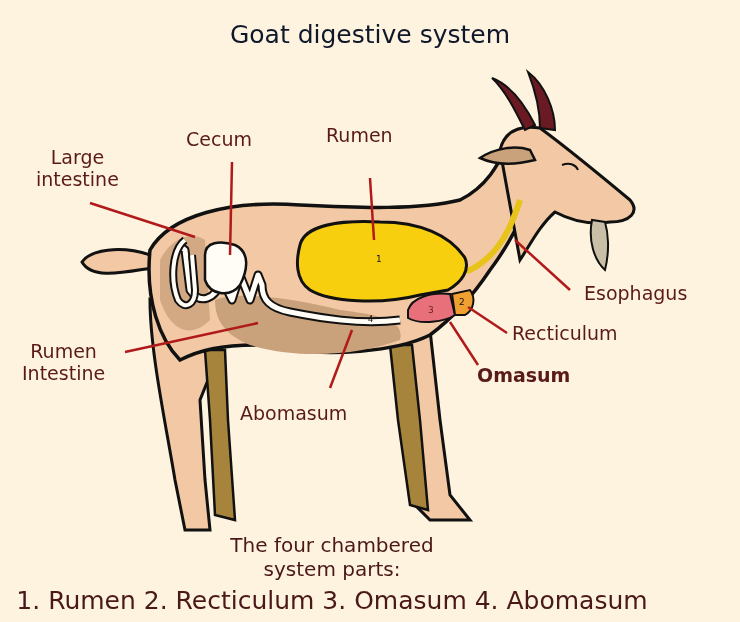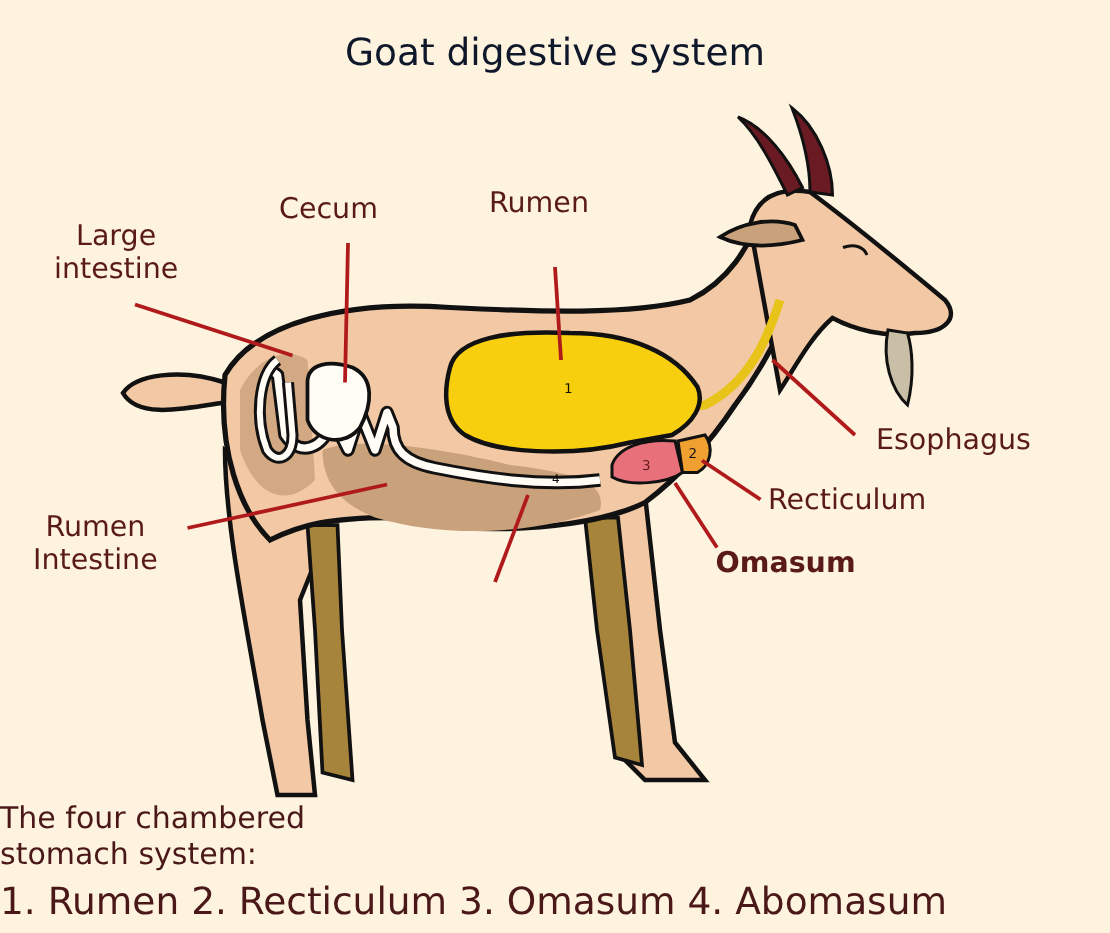--- a/index.html
+++ b/index.html
@@ -1,21 +1,21 @@
 <!DOCTYPE html>
 <html><head>
 <meta charset="utf-8">
 <style>
   html, body { margin: 0; padding: 0; }
   body { width: 740px; height: 622px; background: #fdf3df; overflow: hidden; position: relative; font-family: "DejaVu Sans", sans-serif; }
   .txt { position: absolute; color: #5a1a1a; white-space: nowrap; }
   .title { left: 0; width: 740px; top: 20px; text-align: center; font-size: 25px; color: #0f172a; }
   .label { font-size: 19px; line-height: 22px; text-align: center; }
   svg.diagram { position: absolute; left: 0; top: 0; }
-  .caption { left: 0; width: 664px; text-align: left; font-size: 20px; line-height: 24px; color: #4a1818; }
+  .caption { left: 0; width: 664px; text-align: center; font-size: 20px; line-height: 24px; color: #4a1818; }
 </style>
 </head>
 <body>
 
 <div class="txt title">Goat digestive system</div>
 
 <svg class="diagram" width="740" height="622" viewBox="0 0 740 622">
 
   <path d="M150,255 C120,245 90,250 82,262 C92,280 125,272 152,268 Z" fill="#f2c9a4" stroke="#111" stroke-width="3"></path>
 
@@ -80,17 +80,18 @@
 <div class="txt label" style="left:186px; top:128px;">Cecum</div>
 <div class="txt label" style="left:326px; top:124px;">Rumen</div>
 <div class="txt label" style="left:584px; top:282px;">Esophagus</div>
 <div class="txt label" style="left:512px; top:322px;">Recticulum</div>
 <div class="txt label" style="left:477px; top:364px;font-weight:bold;">Omasum</div>
 <div class="txt label" style="left:22px; top:340px;">
   <div>Rumen</div>
   <div>Intestine</div>
 </div>
 <div class="txt label" style="left:240px; top:402px;">
+  <div>Abomasum</div>
 </div>
 
 <div class="txt caption" style="top:533px;">The four chambered</div>
-<div class="txt caption" style="top:557px;">stomach system:</div>
+<div class="txt caption" style="top:557px;">system parts:</div>
 <div class="txt caption" style="top:589px; font-size:25px;">1. Rumen 2. Recticulum 3. Omasum 4. Abomasum</div>
 
 </body></html>

